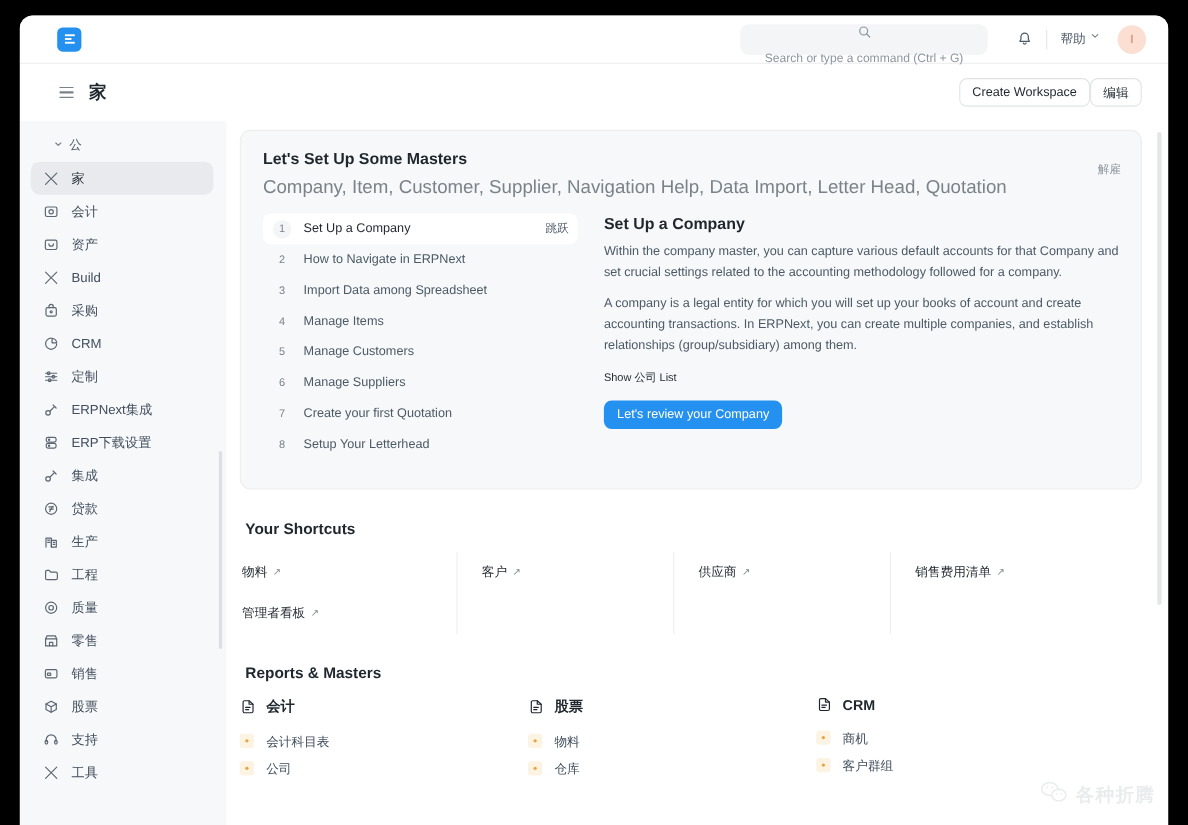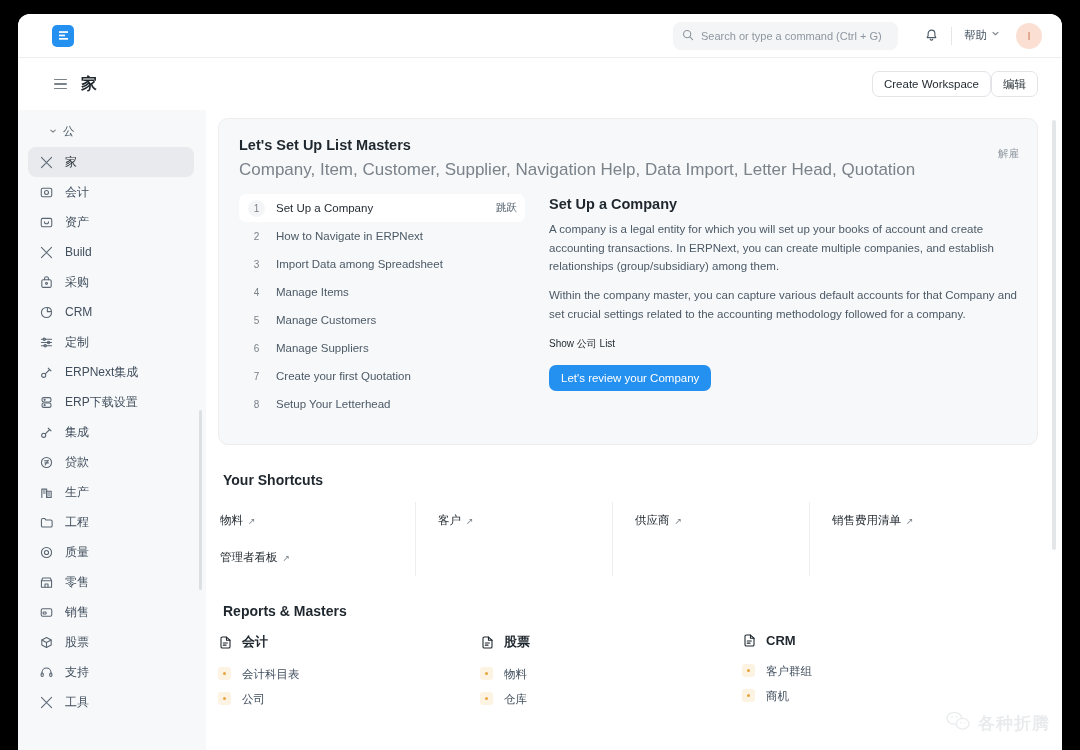--- a/index.html
+++ b/index.html
@@ -48,20 +48,21 @@
     gap: 0px;
   }
   .searchbox {
     width: 225px; height: 28px;
     background: #f4f5f6;
     border-radius: 8px;
     display: flex; align-items: center;
     padding: 0 9px;
     gap: 7px;
     margin-right: 26px;
+    flex-direction: column;
   }
   .searchbox .ph {
     font-size: 11px;
     color: #8d96a0;
     white-space: nowrap;
   }
   .bell { margin-right: 12px; display:flex; align-items:center; cursor:pointer;}
   .divider-v {
     width: 1px; height: 18px; background: #e4e6e8; margin-right: 12px;
   }
@@ -519,21 +520,21 @@
           </div>
         </div>
       <div class="sb-scroll"></div>
     </div>
 
     <div class="main">
       <div class="main-inner">
 
         <div class="onboard">
           <div class="ob-dismiss">解雇</div>
-          <div class="ob-title">Let's Set Up List Masters</div>
+          <div class="ob-title">Let's Set Up Some Masters</div>
           <div class="ob-sub">Company, Item, Customer, Supplier, Navigation Help, Data Import, Letter Head, Quotation</div>
 
           <div class="ob-cols">
             <div class="ob-steps" id="ob-steps">
                 <div class="step active">
                   <span class="num">1</span>
                   <span>Set Up a Company</span>
                   <span class="skip">跳跃</span>
                 </div>
                 <div class="step">
@@ -561,22 +562,22 @@
                   <span>Create your first Quotation</span>
                 </div>
                 <div class="step">
                   <span class="num">8</span>
                   <span>Setup Your Letterhead</span>
                 </div>
               </div>
 
             <div class="ob-detail">
               <h3>Set Up a Company</h3>
+              <p>Within the company master, you can capture various default accounts for that Company and set crucial settings related to the accounting methodology followed for a company.</p>
               <p>A company is a legal entity for which you will set up your books of account and create accounting transactions. In ERPNext, you can create multiple companies, and establish relationships (group/subsidiary) among them.</p>
-              <p>Within the company master, you can capture various default accounts for that Company and set crucial settings related to the accounting methodology followed for a company.</p>
               <span class="ob-link">Show 公司 List</span>
               <div>
                 <button class="btn-primary">Let's review your Company</button>
               </div>
             </div>
           </div>
         </div>
 
         <div class="section-title">Your Shortcuts</div>
         <div class="sc-grid" id="sc-grid">
@@ -673,27 +674,27 @@
                     <path d="M9 2.2v3.4h3.8"></path>
                     <path d="M5.6 8.6h4.4M5.6 10.8h3"></path>
                   </svg>
                 </span>
                 <span>CRM</span>
               </div>
               <div class="rm-item">
                 <span class="rm-dot">
                   <i></i>
                 </span>
-                <span>客户群组</span>
+                <span>商机</span>
               </div>
               <div class="rm-item">
                 <span class="rm-dot">
                   <i></i>
                 </span>
-                <span>商机</span>
+                <span>客户群组</span>
               </div>
             </div>
           </div>
 
       </div>
 
       <div class="main-scroll"></div>
 
       <div class="watermark">
         <span>

